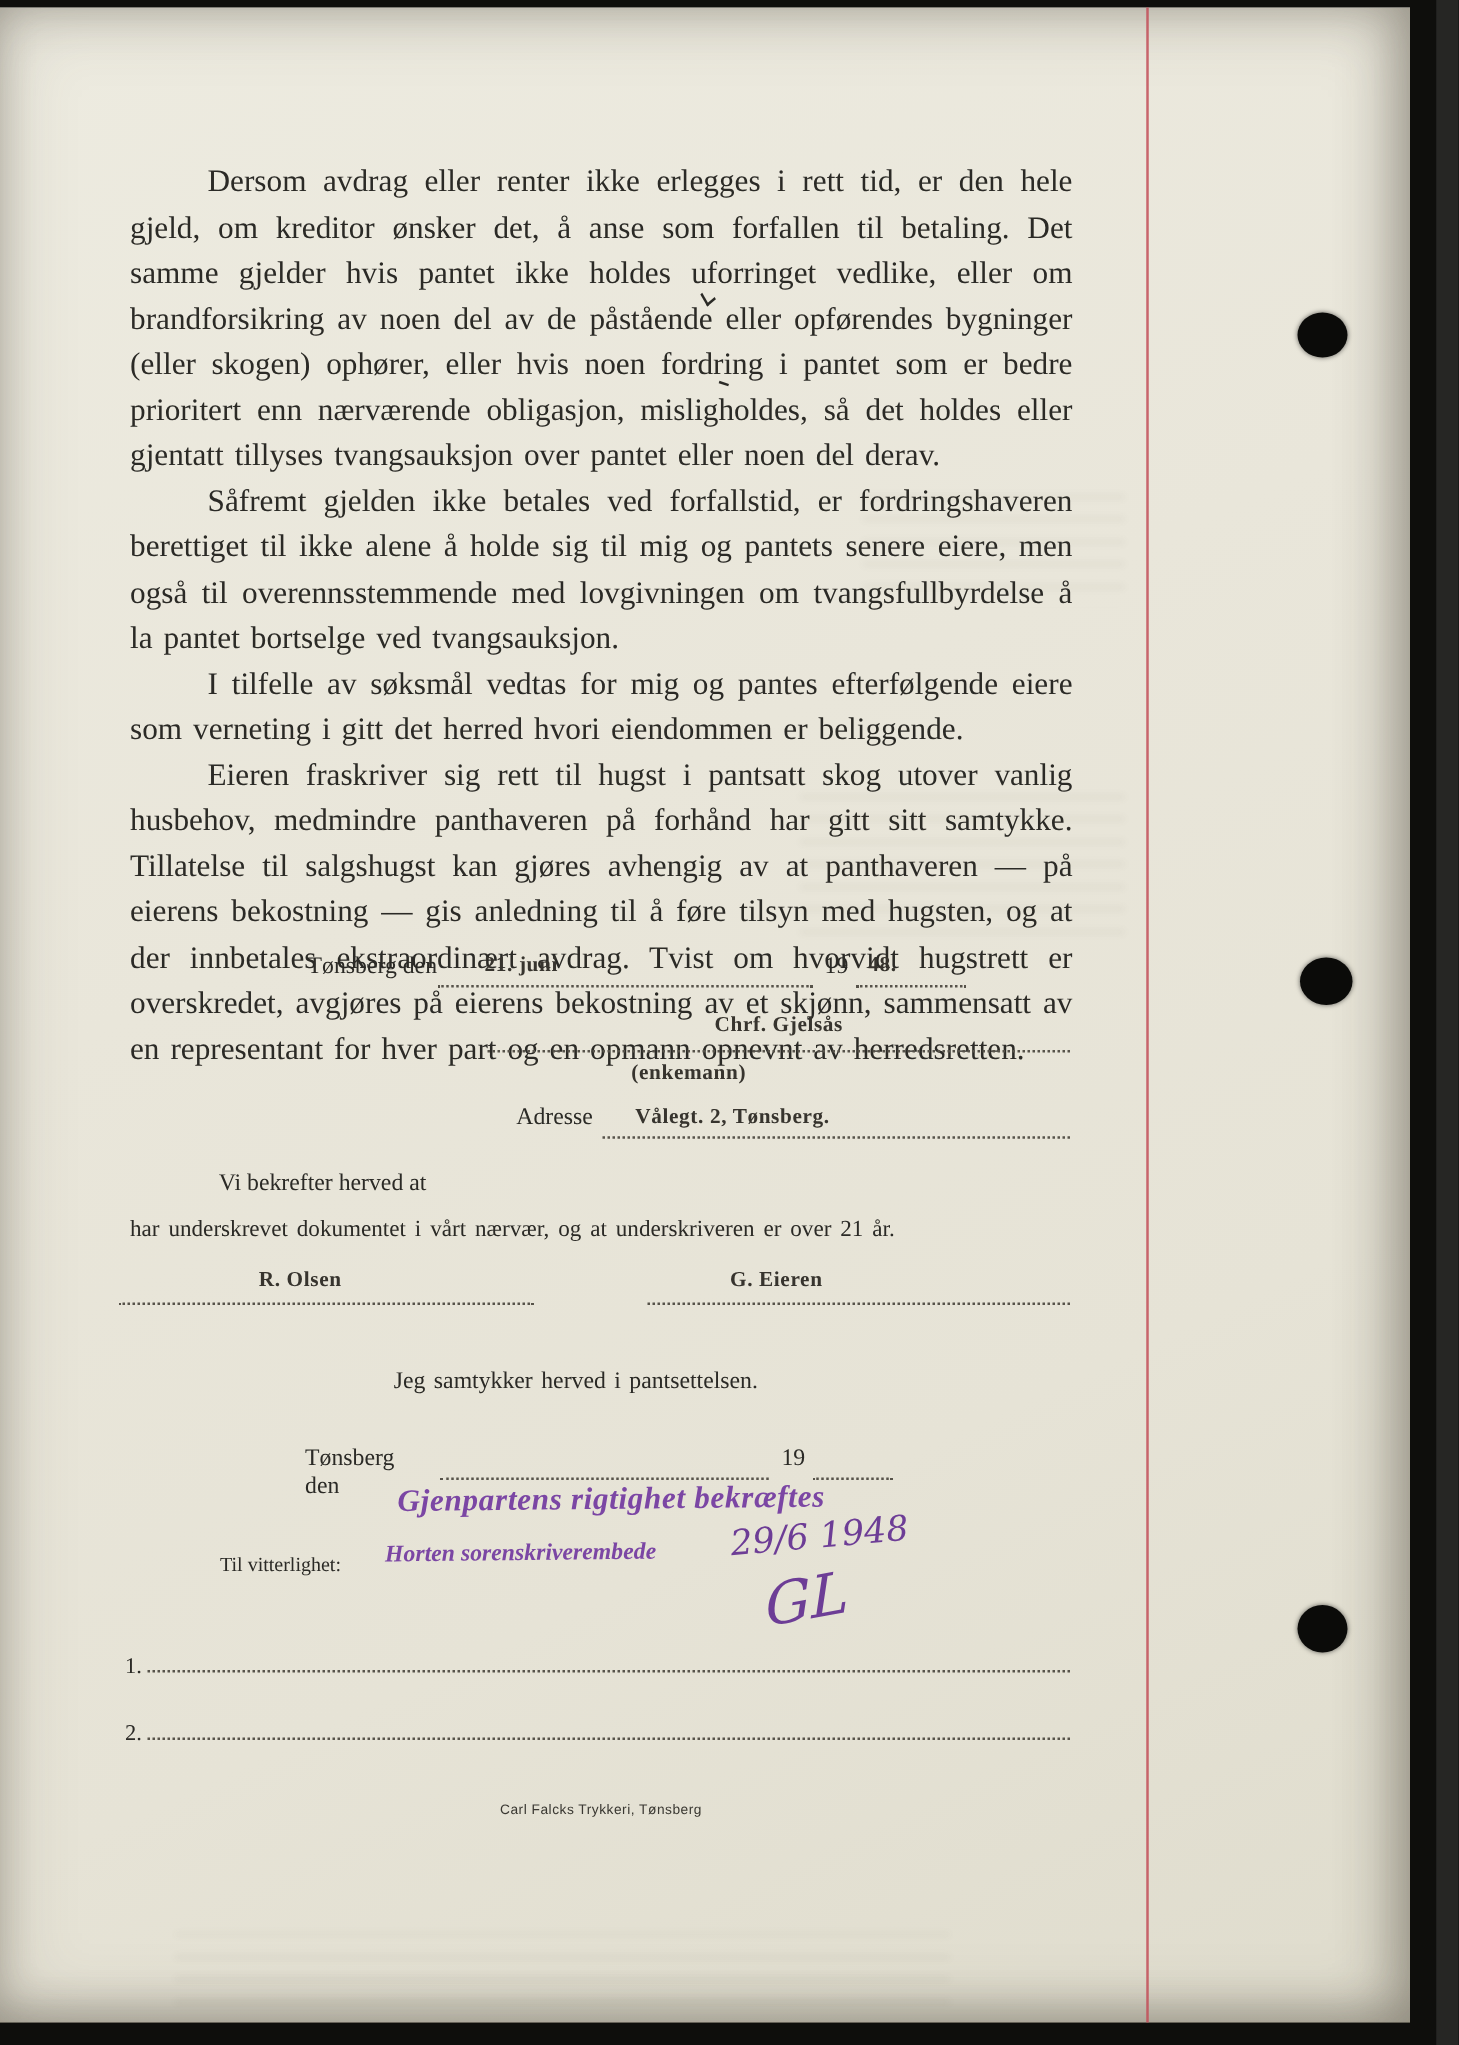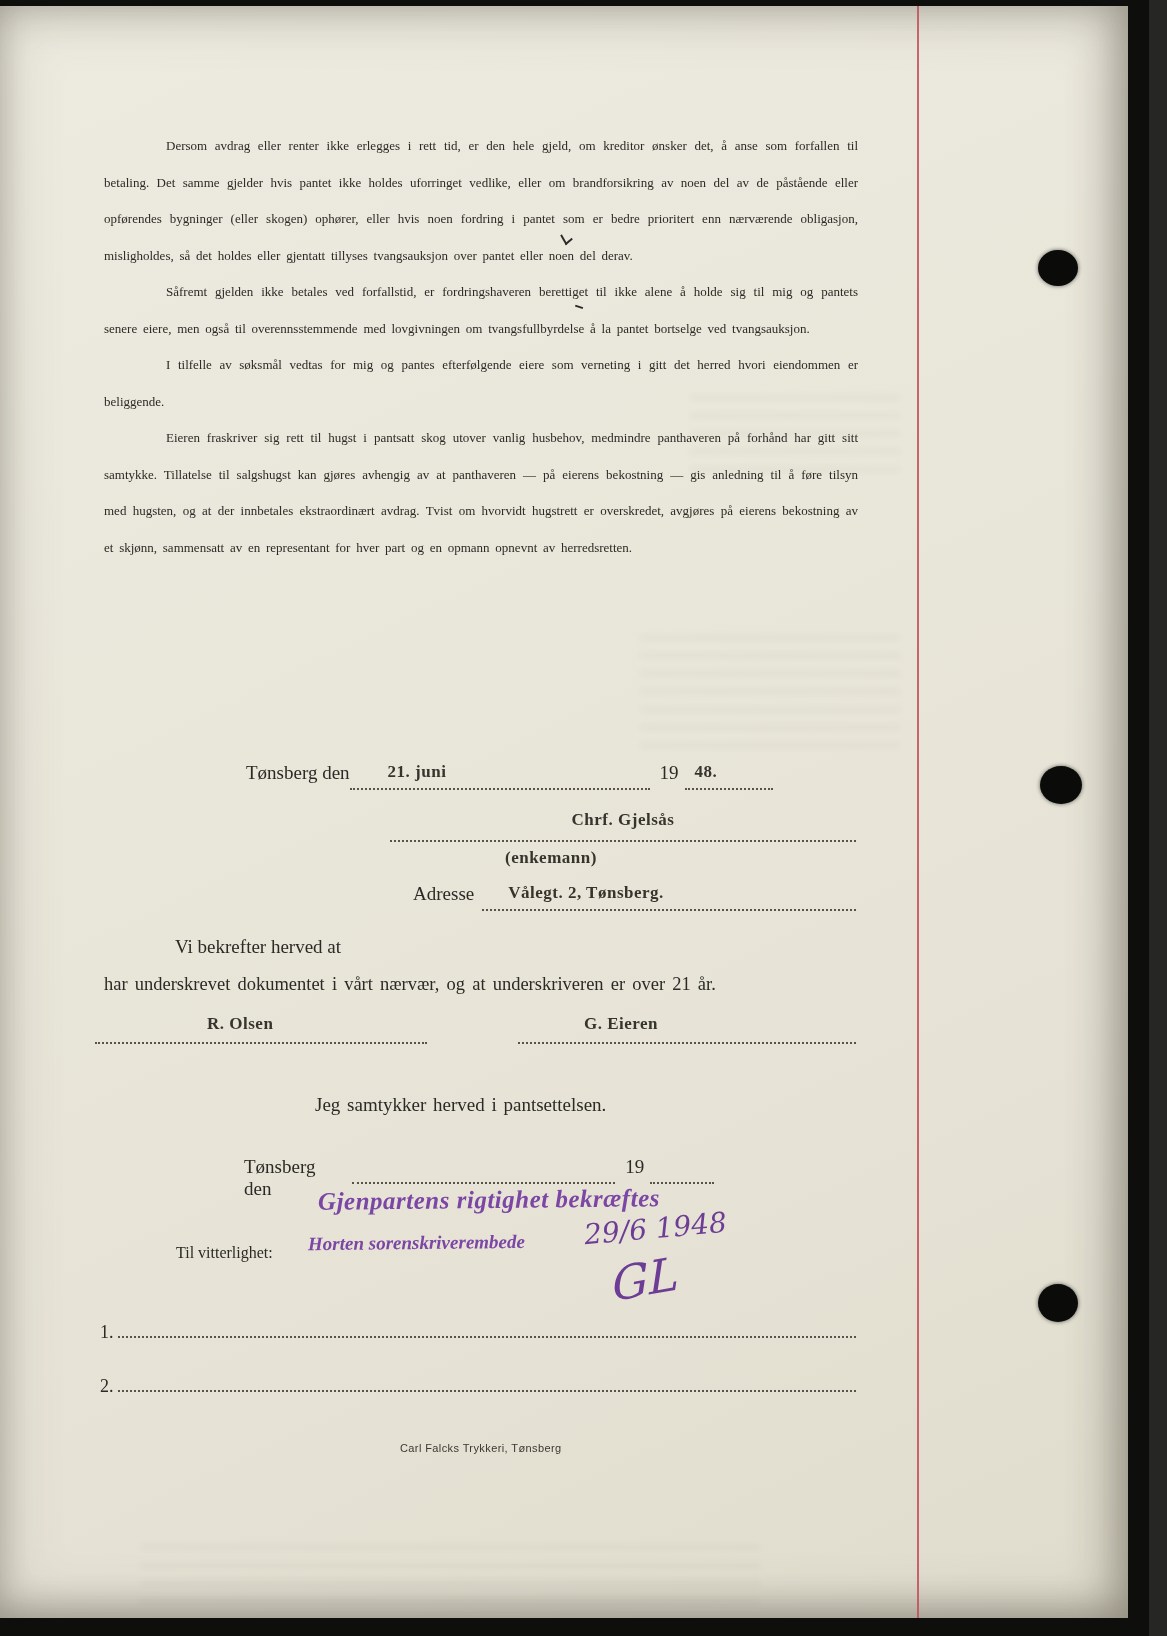--- a/index.html
+++ b/index.html
@@ -15,21 +15,21 @@
   }
   .side-strip{position:absolute;right:0;top:0;width:18px;height:1636px;background:#262624;}
   .red-line{position:absolute;left:917px;top:6px;width:2px;height:1612px;background:#c24e58;opacity:.85;z-index:6;}
   .hole{position:absolute;background:#0b0b09;border-radius:50%;z-index:7;box-shadow:0 0 4px rgba(0,0,0,.6);}
   .hole1{left:1038px;top:250px;width:40px;height:36px;}
   .hole2{left:1040px;top:766px;width:42px;height:38px;}
   .hole3{left:1038px;top:1284px;width:40px;height:38px;}
 
   .bodytext{
     position:absolute;left:104px;top:122px;width:754px;
-    font-size:13px;line-height:36.5px;color:#2b2a26;
+    font-size:25px;line-height:36.5px;color:#2b2a26;
     text-align:justify;word-spacing:2.5px;
   }
   .bodytext p{margin:0;text-indent:62px;}
 
   .serif-label{font-size:19px;color:#2b2a26;}
   .typed{
     font-family:Liberation Serif, serif;
     font-size:17px;color:#37342e;letter-spacing:.5px;font-weight:700;
     white-space:nowrap;
   }

